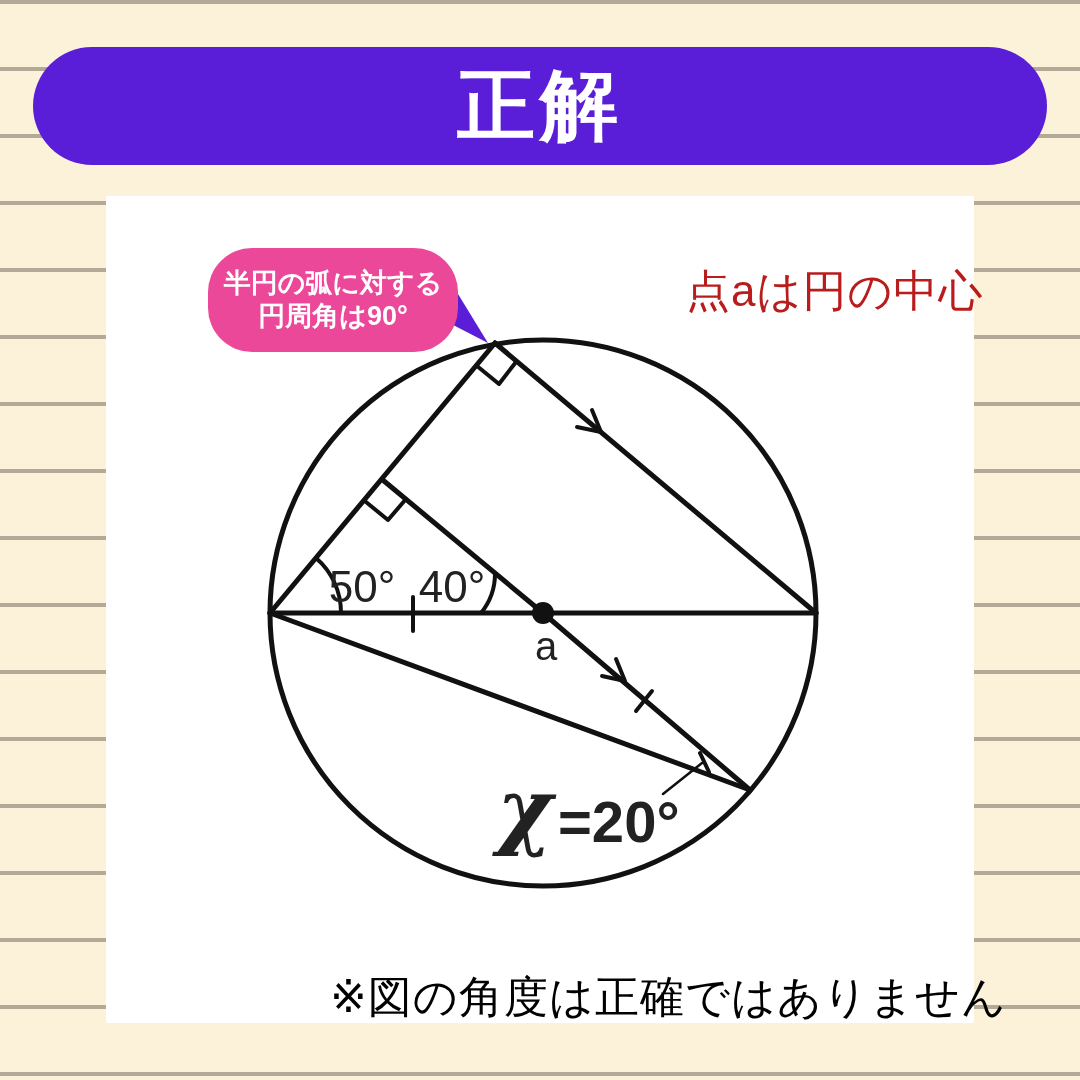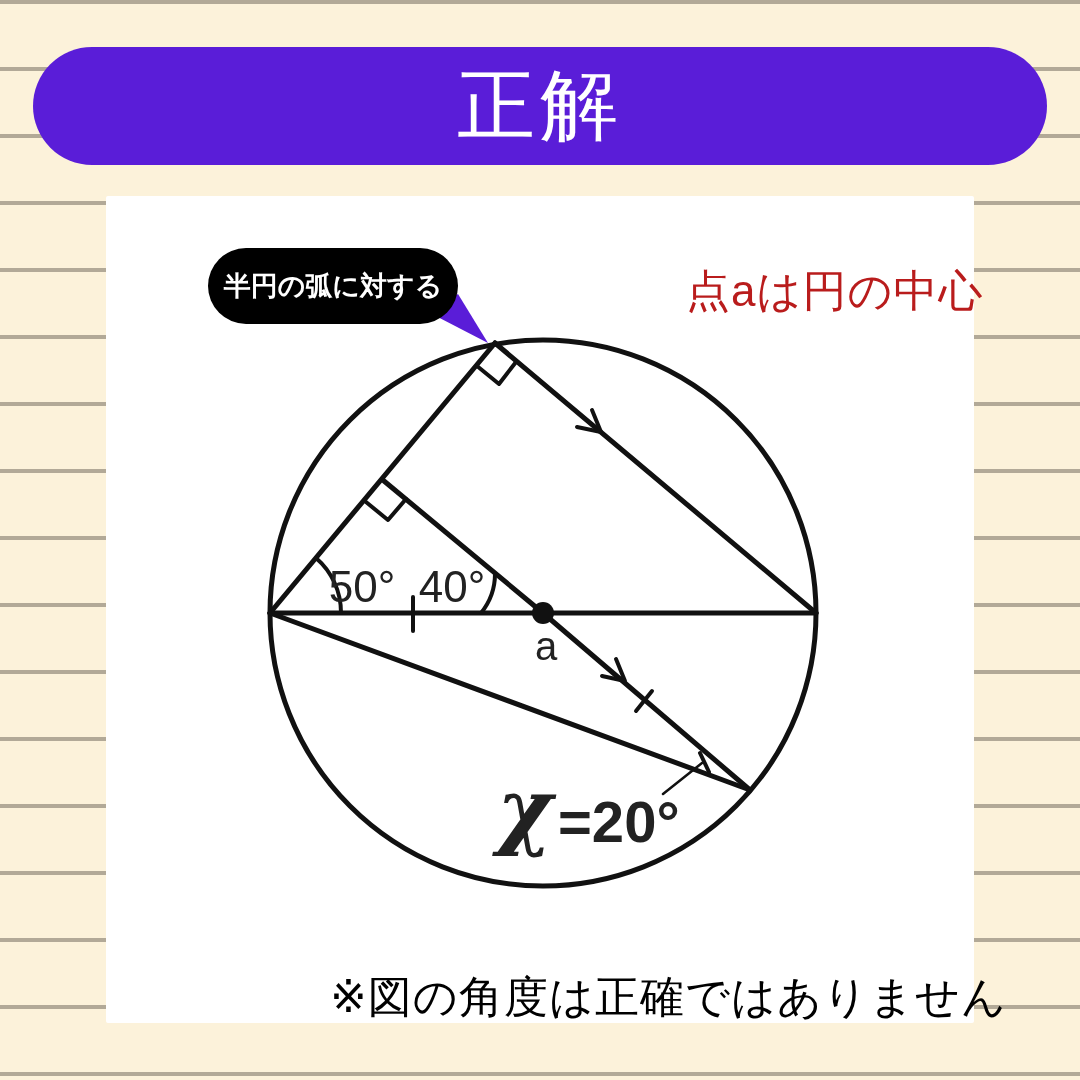--- a/index.html
+++ b/index.html
@@ -7,40 +7,40 @@
     width:1080px;height:1080px;position:relative;overflow:hidden;
     font-family:"Liberation Sans","DejaVu Sans",sans-serif;
     background-image:repeating-linear-gradient(to bottom,#b2a997 0px,#b2a997 4px,transparent 4px,transparent 67px);
     background-color:#fcf2da;
   }
   .header{
     position:absolute;left:33px;top:47px;width:1014px;height:118px;
     background:#5a1dd8;border-radius:59px;
     display:flex;align-items:center;justify-content:center;
   }
-  .header .title{color:#ffffff;font-size:78px;font-weight:400;letter-spacing:5px;}
+  .header .title{color:#ffffff;font-size:78px;font-weight:700;letter-spacing:5px;}
   .card{
     position:absolute;left:106px;top:196px;width:868px;height:827px;
     background:#ffffff;border-radius:2px;
   }
   svg.diagram{position:absolute;left:0;top:0;width:1080px;height:1080px;}
   svg.diagram line,svg.diagram path,svg.diagram polyline,svg.diagram circle{
     stroke:#111111;stroke-width:5;fill:none;stroke-linecap:round;stroke-linejoin:round;
   }
   svg.diagram .thin{stroke-width:4;}
   svg.diagram .hair{stroke-width:2.5;}
   svg.diagram circle.dot{fill:#111111;stroke:none;}
   svg.diagram text{stroke:none;fill:#222222;}
   .deg-label{font-size:44px;}
   .pt-label{font-size:40px;}
   .x-symbol{font-family:"DejaVu Serif","Liberation Serif",serif;font-style:italic;font-weight:700;font-size:84px;}
   .x-eq{font-size:58px;font-weight:700;}
   .bubble{
-    position:absolute;left:208px;top:248px;width:250px;height:76px;
-    background:#000000;border-radius:44px;color:#ffffff;
+    position:absolute;left:208px;top:248px;width:250px;height:104px;
+    background:#ec4899;border-radius:44px;color:#ffffff;
     display:flex;flex-direction:column;align-items:center;justify-content:center;
     font-size:27px;line-height:33px;font-weight:700;text-align:center;
   }
   .note-right{position:absolute;left:686px;top:262px;font-size:44px;color:#b91c1c;letter-spacing:1px;}
   .footnote{position:absolute;left:330px;top:968px;font-size:44px;color:#000000;letter-spacing:1px;}
 </style>
 </head>
 <body>
 
 <div class="header">
@@ -79,17 +79,18 @@
   <text class="deg-label" x="452" y="602" text-anchor="middle" fill="#e60000">40°</text>
   <text class="pt-label" x="546" y="660" text-anchor="middle">a</text>
   <text class="x-symbol" x="497" y="838" fill="#5a1dd8">χ</text>
   <text class="x-eq" x="558" y="842" fill="#5a1dd8">=20°</text>
 
   <polygon points="428,312 488,343 458,294" fill="#5a1dd8" stroke="none"></polygon>
 </svg>
 
 <div class="bubble">
   <div>半円の弧に対する</div>
+  <div>円周角は90°</div>
 </div>
 
 <div class="note-right">点aは円の中心</div>
 
 <div class="footnote">※図の角度は正確ではありません</div>
 
 </body></html>

